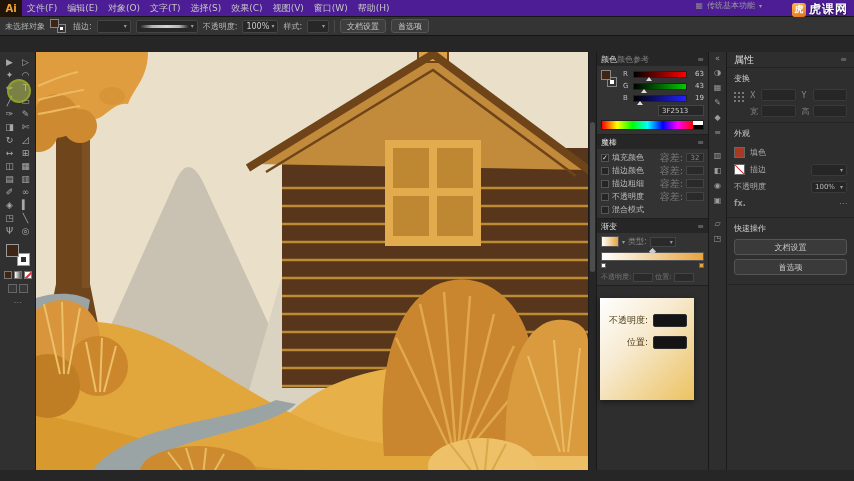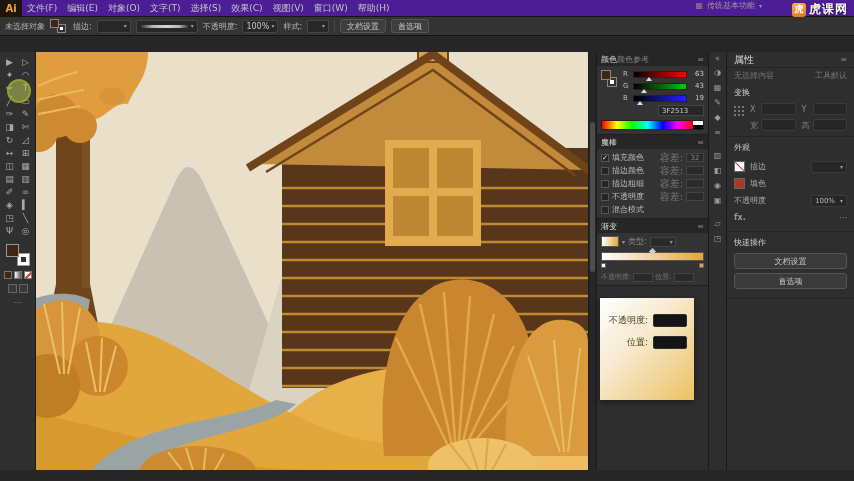--- a/index.html
+++ b/index.html
@@ -539,24 +539,20 @@
       <div class="dgap"></div>
       <div class="dicon">▱</div>
       <div class="dicon">◳</div>
     </div>
 
     <div class="props">
       <div class="props-head">
         <span class="props-title">属性</span>
         <span class="props-menu">≡</span>
       </div>
-      <div class="props-sub">
-        <span>无选择内容</span>
-        <span class="tool-default">工具默认</span>
-      </div>
       <div class="sec">
         <div class="sec-title">变换</div>
         <div class="tf">
           <div class="refpoint">
             <span class="rp"></span>
               <span class="rp"></span>
               <span class="rp"></span>
             <span class="rp"></span>
               <span class="rp"></span>
               <span class="rp"></span>
@@ -580,32 +576,32 @@
             <div class="tf-cell">
               <span class="tf-label">高</span>
               <div class="tf-box"></div>
             </div>
           </div>
         </div>
       </div>
       <div class="sec">
         <div class="sec-title">外观</div>
         <div class="ap-row">
+          <div class="swatch-fill"></div>
+          <span class="ap-label">填色</span>
+        </div>
+        <div class="ap-row">
           <div class="swatch-stroke"></div>
           <span class="ap-label">描边</span>
           <div class="ap-box">
             <span></span>
               <span class="caret">▾</span>
           </div>
         </div>
         <div class="ap-row">
-          <div class="swatch-fill"></div>
-          <span class="ap-label">填色</span>
-        </div>
-        <div class="ap-row">
           <span class="ap-label">不透明度</span>
           <div class="ap-box">
             <span>100%</span>
             <span class="caret">▾</span>
           </div>
         </div>
         <div class="ap-row">
           <span class="fx">fx.</span>
           <span class="props-menu">⋯</span>
         </div>

